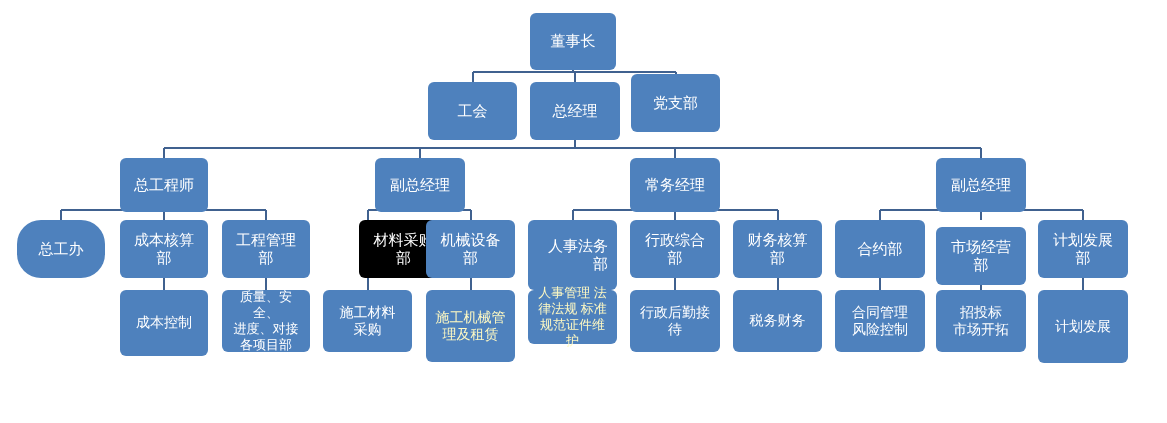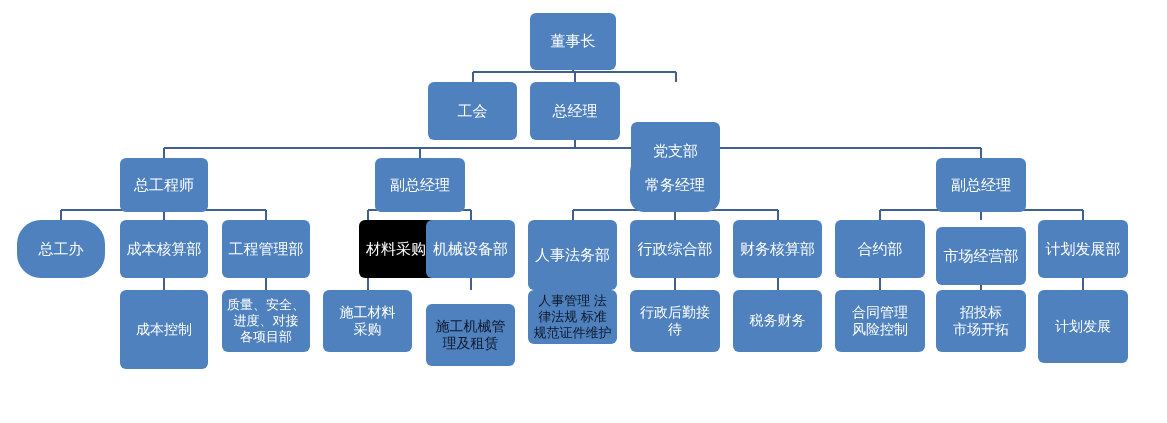--- a/index.html
+++ b/index.html
@@ -22,21 +22,21 @@
     position:absolute;
     box-sizing:border-box;
     background:#4e81bd;
     border-radius:6px;
     color:#ffffff;
     display:flex;
     align-items:center;
     justify-content:center;
     text-align:center;
     line-height:1.22;
-    padding:2px 0;
+    padding:2px 9px;
     z-index:2;
   }
   .node .lbl{
     display:block;
     width:100%;
     white-space:pre-line;
   }
   .t-exec   { font-size:15px; }
   .t-mgr    { font-size:15px; }
   .t-dept   { font-size:15px; }
@@ -102,85 +102,85 @@
   <div id="nodes">
       <div class="node t-exec" style="left: 530px; top: 13px; width: 86px; height: 57px; background: rgb(78, 129, 189); color: rgb(255, 255, 255);">
         <span class="lbl">董事长</span>
       </div>
       <div class="node t-exec" style="left: 428px; top: 82px; width: 89px; height: 58px; background: rgb(78, 129, 189); color: rgb(255, 255, 255);">
         <span class="lbl">工会</span>
       </div>
       <div class="node t-exec" style="left: 530px; top: 82px; width: 90px; height: 58px; background: rgb(78, 129, 189); color: rgb(255, 255, 255);">
         <span class="lbl">总经理</span>
       </div>
-      <div class="node t-exec" style="left: 631px; top: 74px; width: 89px; height: 58px; background: rgb(78, 129, 189); color: rgb(255, 255, 255); margin-top: 48px;">
+      <div class="node t-exec" style="left: 631px; top: 74px; width: 89px; height: 58px; background: rgb(78, 129, 189); color: rgb(255, 255, 255);">
         <span class="lbl">党支部</span>
       </div>
       <div class="node t-mgr" style="left: 120px; top: 158px; width: 88px; height: 54px; background: rgb(78, 129, 189); color: rgb(255, 255, 255);">
         <span class="lbl">总工程师</span>
       </div>
       <div class="node t-mgr" style="left: 375px; top: 158px; width: 90px; height: 54px; background: rgb(78, 129, 189); color: rgb(255, 255, 255);">
         <span class="lbl">副总经理</span>
       </div>
-      <div class="node t-mgr" style="left: 630px; top: 158px; width: 90px; height: 54px; background: rgb(78, 129, 189); color: rgb(255, 255, 255); border-radius: 14px;">
+      <div class="node t-mgr" style="left: 630px; top: 158px; width: 90px; height: 54px; background: rgb(78, 129, 189); color: rgb(255, 255, 255);">
         <span class="lbl">常务经理</span>
       </div>
       <div class="node t-mgr" style="left: 936px; top: 158px; width: 90px; height: 54px; background: rgb(78, 129, 189); color: rgb(255, 255, 255);">
         <span class="lbl">副总经理</span>
       </div>
       <div class="node t-dept" style="left: 17px; top: 220px; width: 88px; height: 58px; background: rgb(78, 129, 189); color: rgb(255, 255, 255); border-radius: 24px;">
         <span class="lbl">总工办</span>
       </div>
       <div class="node t-dept" style="left: 120px; top: 220px; width: 88px; height: 58px; background: rgb(78, 129, 189); color: rgb(255, 255, 255);">
         <span class="lbl">成本核算部</span>
       </div>
       <div class="node t-dept" style="left: 222px; top: 220px; width: 88px; height: 58px; background: rgb(78, 129, 189); color: rgb(255, 255, 255);">
         <span class="lbl">工程管理部</span>
       </div>
       <div class="node t-dept" style="left: 323px; top: 220px; width: 89px; height: 58px; background: #000000; color: rgb(255, 255, 255); margin-left: 36px;">
         <span class="lbl">材料采购部</span>
       </div>
       <div class="node t-dept" style="left: 426px; top: 220px; width: 89px; height: 58px; background: rgb(78, 129, 189); color: rgb(255, 255, 255);">
         <span class="lbl">机械设备部</span>
       </div>
-      <div class="node t-dept" style="left: 528px; top: 220px; width: 89px; height: 70px; background: rgb(78, 129, 189); color: rgb(255, 255, 255);">
+      <div class="node t-dept" style="left: 528px; top: 220px; width: 89px; height: 70px; background: rgb(78, 129, 189); color: rgb(255, 255, 255); text-align: right;">
         <span class="lbl">人事法务部</span>
       </div>
       <div class="node t-dept" style="left: 630px; top: 220px; width: 90px; height: 58px; background: rgb(78, 129, 189); color: rgb(255, 255, 255);">
         <span class="lbl">行政综合部</span>
       </div>
       <div class="node t-dept" style="left: 733px; top: 220px; width: 89px; height: 58px; background: rgb(78, 129, 189); color: rgb(255, 255, 255);">
         <span class="lbl">财务核算部</span>
       </div>
       <div class="node t-dept" style="left: 835px; top: 220px; width: 90px; height: 58px; background: rgb(78, 129, 189); color: rgb(255, 255, 255);">
         <span class="lbl">合约部</span>
       </div>
       <div class="node t-dept" style="left: 936px; top: 220px; width: 90px; height: 58px; background: rgb(78, 129, 189); color: rgb(255, 255, 255); margin-top: 7px;">
         <span class="lbl">市场经营部</span>
       </div>
       <div class="node t-dept" style="left: 1038px; top: 220px; width: 90px; height: 58px; background: rgb(78, 129, 189); color: rgb(255, 255, 255);">
         <span class="lbl">计划发展部</span>
       </div>
-      <div class="node t-sub" style="left: 120px; top: 290px; width: 88px; height: 79px; background: rgb(78, 129, 189); color: rgb(255, 255, 255);">
+      <div class="node t-sub" style="left: 120px; top: 290px; width: 88px; height: 66px; background: rgb(78, 129, 189); color: rgb(255, 255, 255);">
         <span class="lbl">成本控制</span>
       </div>
       <div class="node t-sub-sm" style="left: 222px; top: 290px; width: 88px; height: 62px; background: rgb(78, 129, 189); color: rgb(255, 255, 255);">
         <span class="lbl">质量、安全、
 进度、对接
 各项目部</span>
       </div>
       <div class="node t-sub" style="left: 323px; top: 290px; width: 89px; height: 62px; background: rgb(78, 129, 189); color: rgb(255, 255, 255);">
         <span class="lbl">施工材料
 采购</span>
       </div>
-      <div class="node t-sub" style="left: 426px; top: 304px; width: 89px; height: 62px; background: rgb(78, 129, 189); color: #0f172a;">
+      <div class="node t-sub" style="left: 426px; top: 290px; width: 89px; height: 72px; background: rgb(78, 129, 189); color: #fef9c3;">
         <span class="lbl">施工机械管
 理及租赁</span>
       </div>
-      <div class="node t-sub-sm" style="left: 528px; top: 290px; width: 89px; height: 54px; background: rgb(78, 129, 189); color: #0f172a;">
+      <div class="node t-sub-sm" style="left: 528px; top: 290px; width: 89px; height: 54px; background: rgb(78, 129, 189); color: #fef9c3;">
         <span class="lbl">人事管理 法
 律法规 标准
 规范证件维护</span>
       </div>
       <div class="node t-sub" style="left: 630px; top: 290px; width: 90px; height: 62px; background: rgb(78, 129, 189); color: rgb(255, 255, 255);">
         <span class="lbl">行政后勤接
 待</span>
       </div>
       <div class="node t-sub" style="left: 733px; top: 290px; width: 89px; height: 62px; background: rgb(78, 129, 189); color: rgb(255, 255, 255); text-align: center;">
         <span class="lbl">税务财务</span>

